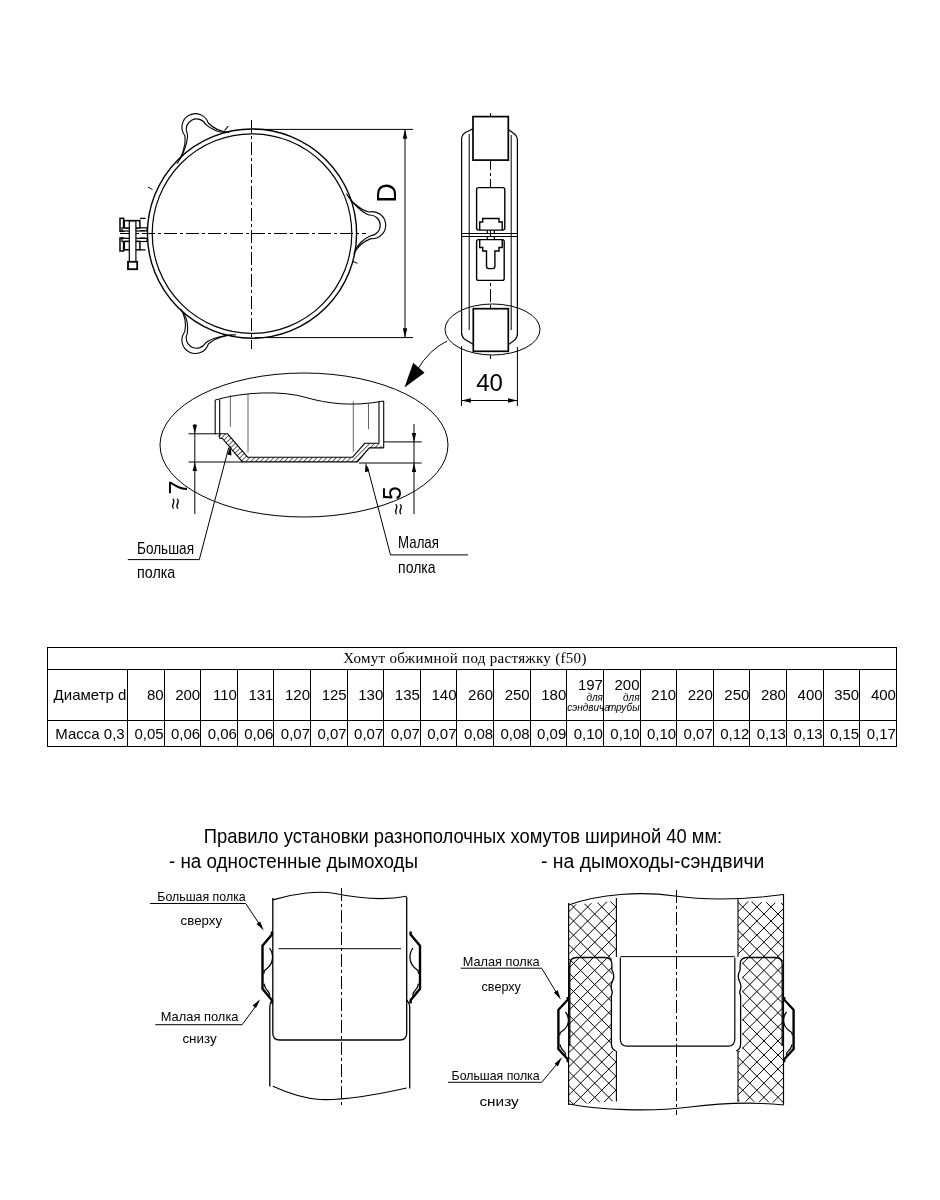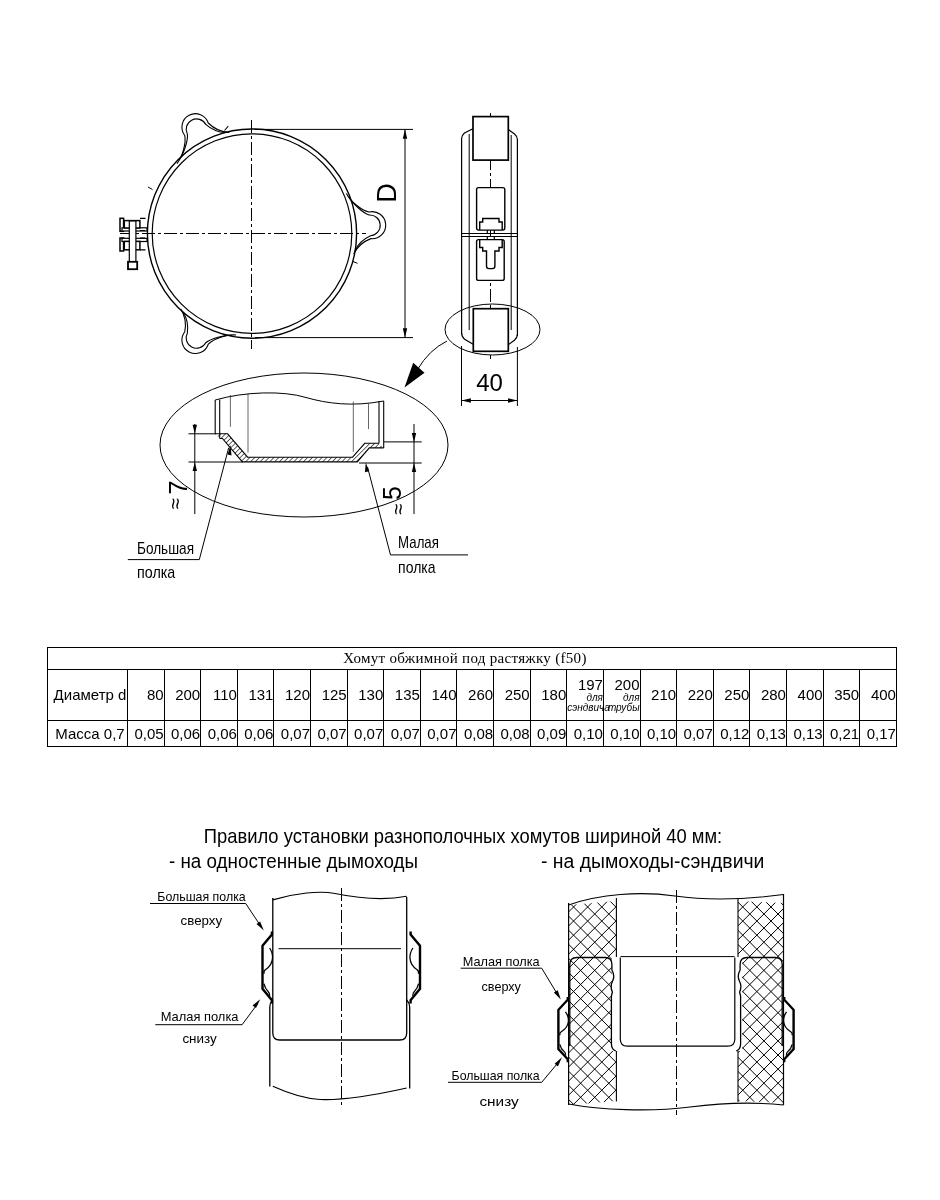--- a/index.html
+++ b/index.html
@@ -355,41 +355,41 @@
           <td>200<span class="sm">для</span><span class="sm">трубы</span></td>
           <td>210</td>
           <td>220</td>
           <td>250</td>
           <td>280</td>
           <td>400</td>
           <td>350</td>
           <td>400</td>
         </tr>
 <tr class="r3">
-          <td class="c1">Масса 0,7</td>
+          <td class="c1">Масса 0,3</td>
           <td>0,05</td>
           <td>0,06</td>
           <td>0,06</td>
           <td>0,06</td>
           <td>0,07</td>
           <td>0,07</td>
           <td>0,07</td>
           <td>0,07</td>
           <td>0,07</td>
           <td>0,08</td>
           <td>0,08</td>
           <td>0,09</td>
           <td>0,10</td>
           <td>0,10</td>
           <td>0,10</td>
           <td>0,07</td>
           <td>0,12</td>
           <td>0,13</td>
           <td>0,13</td>
-          <td>0,21</td>
+          <td>0,15</td>
           <td>0,17</td>
         </tr>
 </tbody>
     </table>
 
 <div class="h1">Правило установки разнополочных хомутов шириной 40 мм:</div>
 <div class="h2">- на одностенные дымоходы</div>
 <div class="h3">- на дымоходы-сэндвичи</div>
 </div>
 

